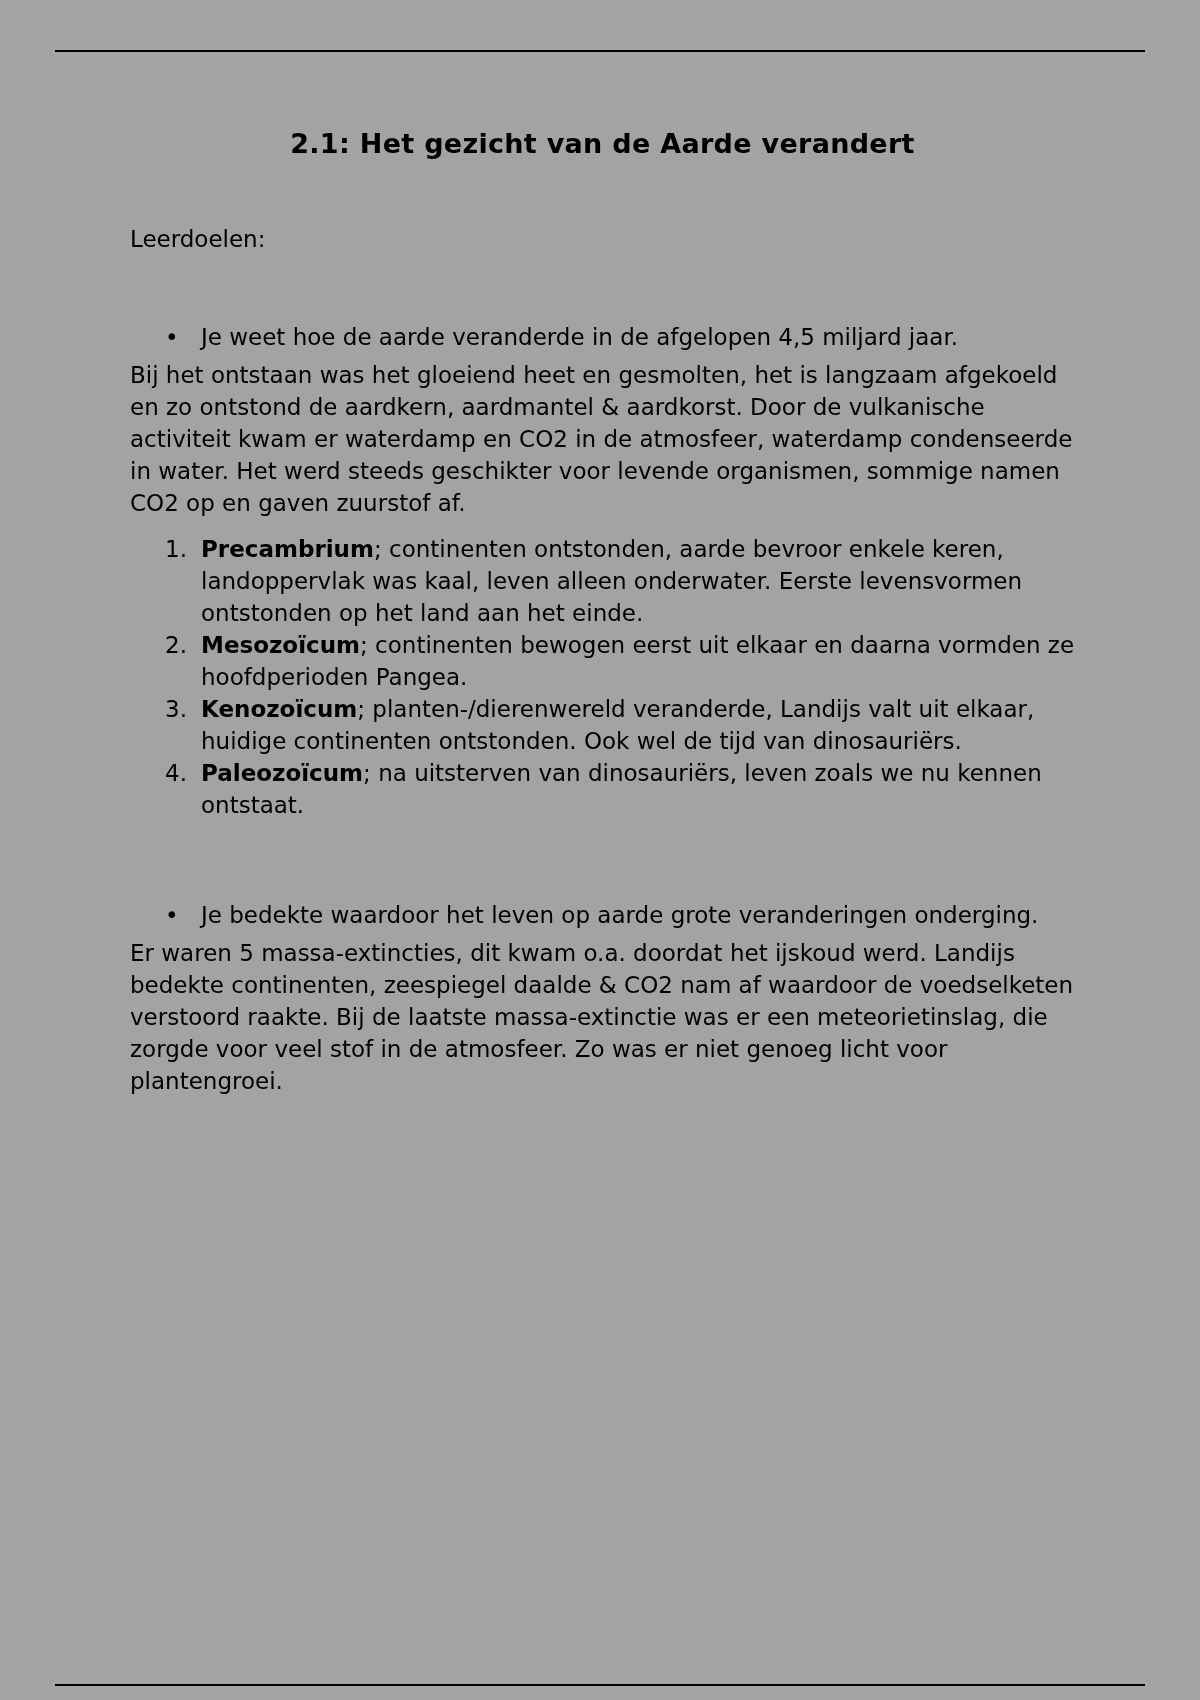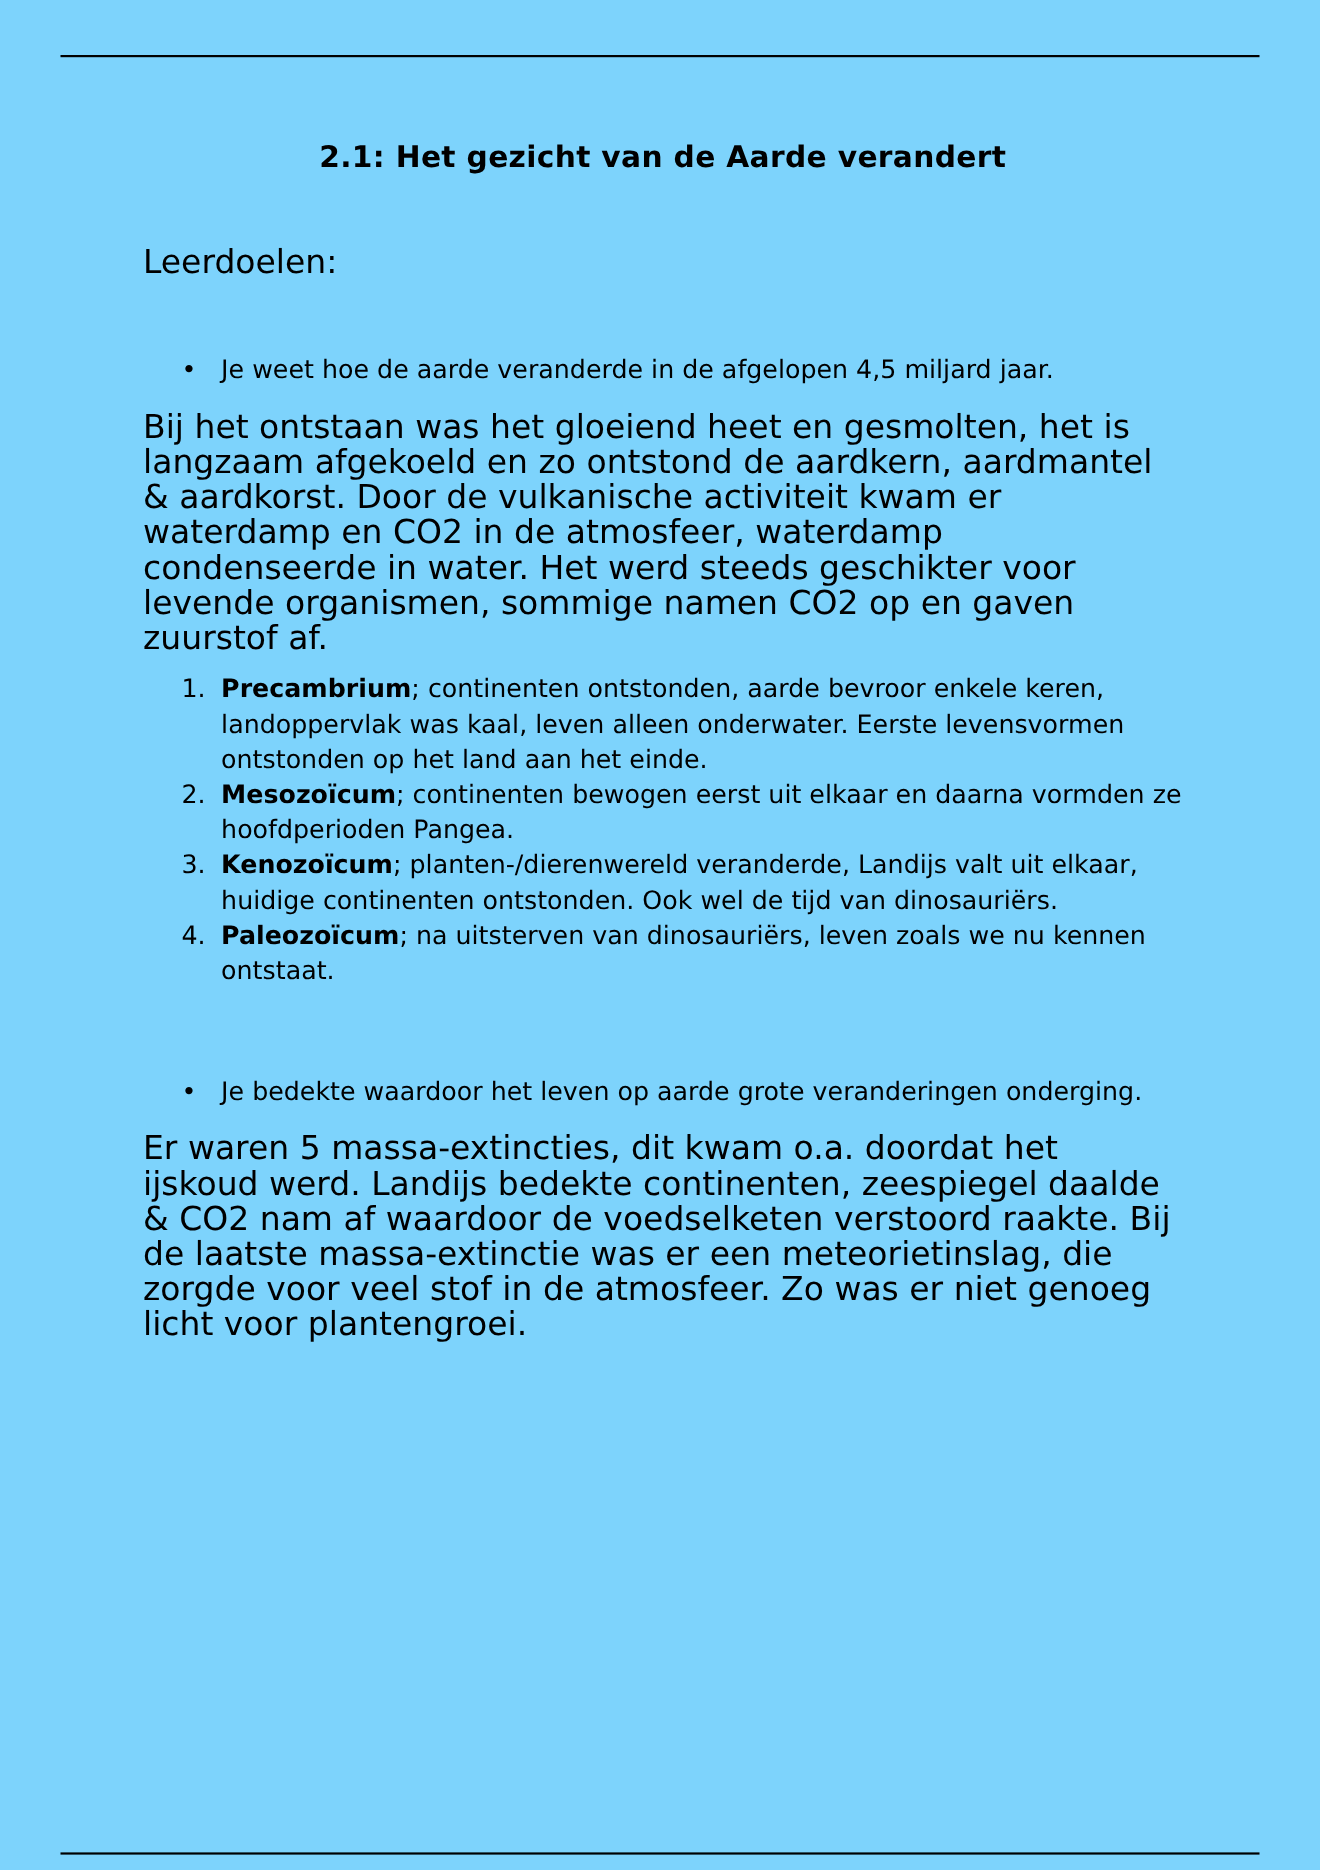--- a/index.html
+++ b/index.html
@@ -1,21 +1,21 @@
 <!DOCTYPE html>
 <html><head>
 <meta charset="utf-8">
 <style>
   * { box-sizing: border-box; }
   html, body { margin: 0; padding: 0; background: #ffffff; }
   .page {
     position: relative;
     width: 1200px;
     height: 1700px;
-    background: #7dd3fc;
+    background: #a3a3a3;
     font-family: "DejaVu Sans", sans-serif;
     color: #000000;
     overflow: hidden;
   }
   .rule {
     position: absolute;
     left: 55px;
     width: 1090px;
     height: 0;
     border: none;
@@ -31,28 +31,28 @@
     width: 945px;
   }
   .title {
     margin: 76px 0 0 0;
     font-size: 27px;
     font-weight: bold;
     text-align: center;
     letter-spacing: 0.3px;
   }
   .body-text {
-    font-size: 30px;
+    font-size: 23px;
     line-height: 32px;
     margin: 0;
   }
   .leerdoelen {
     margin-top: 64px;
   }
-  .para { margin-top: 20px; }
+  .para { margin-top: 6px; }
   .li {
     display: flex;
     align-items: flex-start;
     padding-left: 35px;
     font-size: 23px;
     line-height: 32px;
   }
   .marker {
     flex: none;
     width: 36px;

